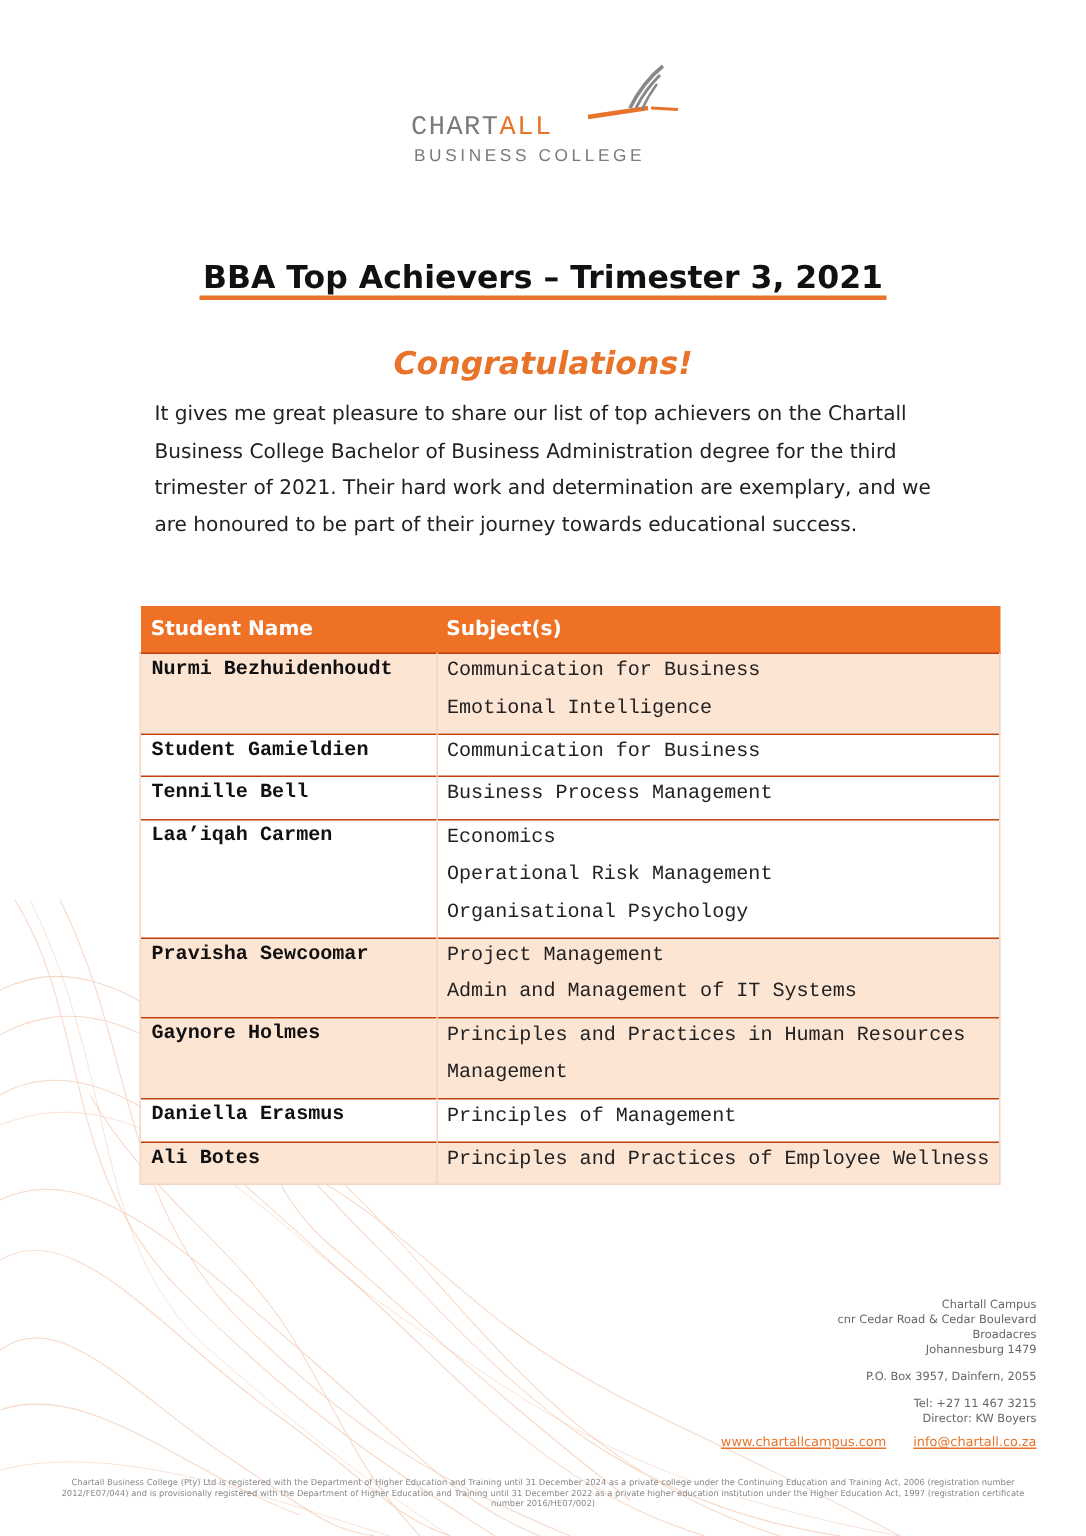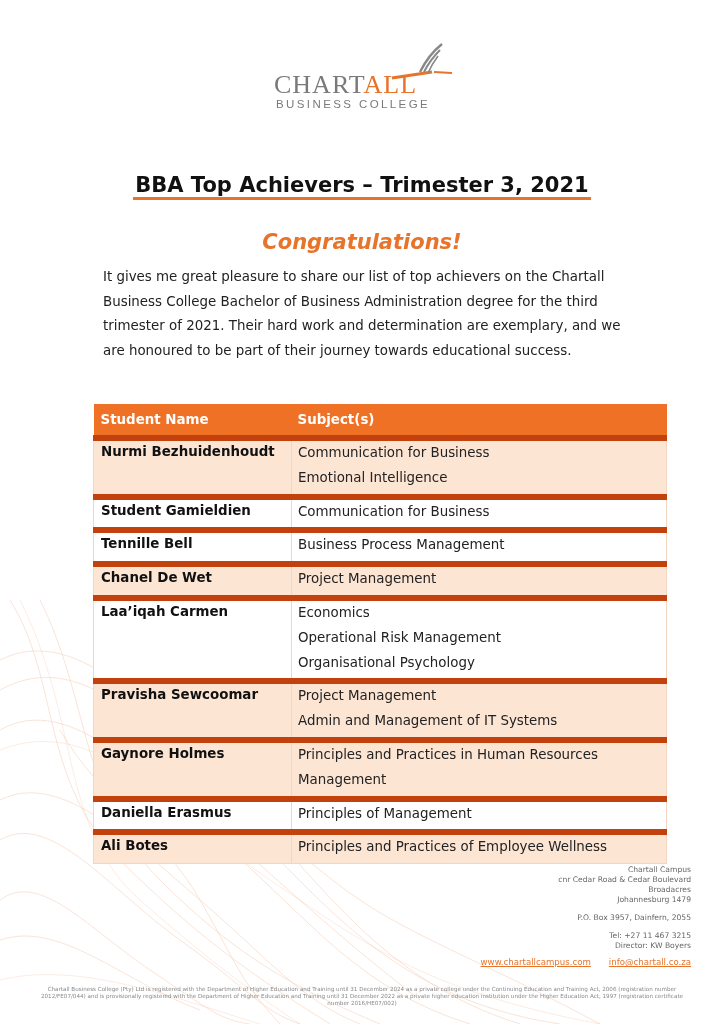--- a/index.html
+++ b/index.html
@@ -4,34 +4,34 @@
 <style>
   html, body { margin:0; padding:0; }
   body {
     width:724px; height:1024px; position:relative; overflow:hidden;
     background:#ffffff;
     font-family:"DejaVu Sans", "Liberation Sans", sans-serif;
     color:#111;
   }
   .swirl { position:absolute; left:0; top:600px; width:724px; height:424px; z-index:0; pointer-events:none; }
   .logo { position:absolute; left:272px; top:42px; width:186px; height:68px; z-index:1; }
-  .logo-word { position:absolute; left:2px; top:30px; font-family:Liberation Serif, serif; font-size:26px; letter-spacing:1px; color:#7a7a7a; line-height:26px; }
+  .logo-word { position:absolute; left:2px; top:30px; font-family:Liberation Mono, monospace; font-size:18px; letter-spacing:1px; color:#7a7a7a; line-height:26px; }
   .logo-word .acc { color:#e8732a; }
   .logo-sub { position:absolute; left:4px; top:56px; font-family:"Liberation Sans", sans-serif; font-size:11.5px; letter-spacing:2.4px; color:#7a7a7a; line-height:12px; }
   .logo-book { position:absolute; left:90px; top:0; width:90px; height:40px; }
 
   .title { position:absolute; left:0; width:724px; top:172px; text-align:center; z-index:1; }
   .title span { font-size:21px; font-weight:bold; color:#111; border-bottom:3px solid #e8732a; padding:0 2px 0 2px; line-height:26px; }
   .congrats { position:absolute; left:0; width:724px; top:230px; text-align:center; font-size:21px; font-weight:bold; font-style:italic; color:#e8732a; z-index:1; }
   .intro { position:absolute; left:103px; top:265px; width:530px; font-size:13.4px; line-height:24.6px; color:#222; z-index:1; }
 
   table.ach { position:absolute; left:93px; top:404px; width:574px; border-collapse:collapse; z-index:1; font-size:13.4px; }
   table.ach th { background:#ef7125; color:#fff; text-align:left; font-weight:bold; height:31px; padding:0 0 0 7px; font-size:13.4px; }
   table.ach th.c2 { padding-left:6px; }
-  table.ach td { vertical-align:top; padding:0 0 0 7px; border-top:6px solid #c2410c; }
+  table.ach td { vertical-align:top; padding:0 0 0 7px; border-top:1px solid #c2410c;font-family:Liberation Mono, monospace; }
   table.ach td.name { width:190px; font-weight:bold; color:#111; border-right:1px solid #f2d6c2; padding-top:3px; }
   table.ach td.subj { padding-left:6px; color:#222; padding-top:3px; }
   table.ach td.subj div { height:24.8px; line-height:18px; }
   table.ach tr.shade td { background:#fde5d4; }
   table.ach tr.plain td { background:#ffffff; }
   table.ach tr:last-child td { border-bottom:1px solid #f2d6c2; }
   table.ach td:first-child { border-left:1px solid #f2d6c2; }
   table.ach td:last-child { border-right:1px solid #f2d6c2; }
 
   .addr { position:absolute; right:33px; top:865px; text-align:right; font-size:7.6px; line-height:10px; color:#666; z-index:1; }
@@ -105,26 +105,20 @@
         <td class="subj">
           <div>Communication for Business</div>
         </td>
       </tr>
       <tr class="plain">
         <td class="name">Tennille Bell</td>
         <td class="subj">
           <div>Business Process Management</div>
         </td>
       </tr>
-      <tr class="shade">
-        <td class="name">Chanel De Wet</td>
-        <td class="subj">
-          <div>Project Management</div>
-        </td>
-      </tr>
       <tr class="plain">
         <td class="name">Laa’iqah Carmen</td>
         <td class="subj">
           <div>Economics</div>
           <div>Operational Risk Management</div>
           <div>Organisational Psychology</div>
         </td>
       </tr>
       <tr class="shade">
         <td class="name">Pravisha Sewcoomar</td>

